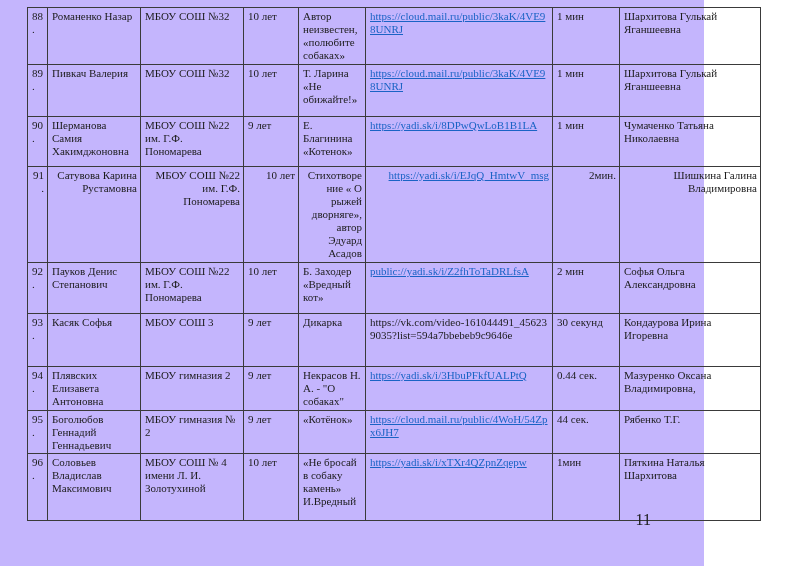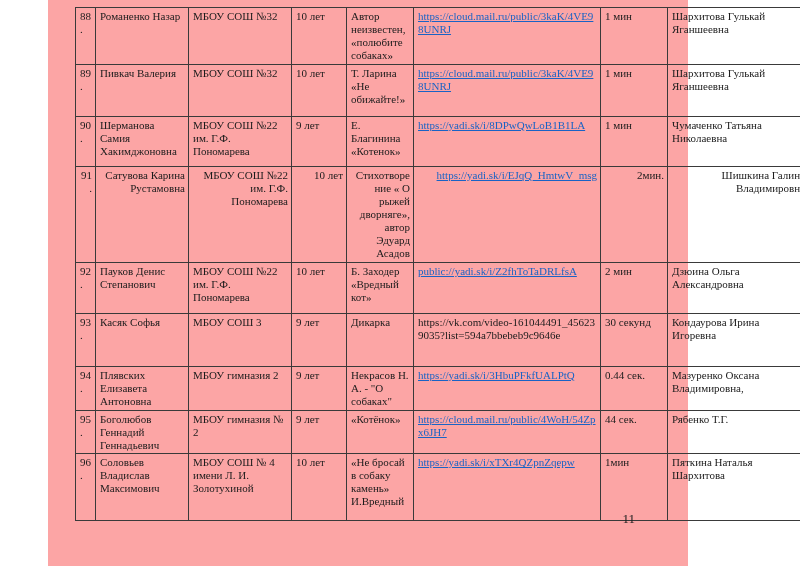--- a/index.html
+++ b/index.html
@@ -7,24 +7,23 @@
     padding: 0;
     background: #ffffff;
     width: 800px;
     height: 566px;
     overflow: hidden;
     font-family: "Liberation Serif", "DejaVu Serif", serif;
     color: #1c1c1c;
   }
   .page {
     position: relative;
-    width: 640px;
+    width: 704px;
     height: 566px;
-    background: #fca5a5;
-    margin-left: 48px;
+    background: #c4b5fd;
   }
   table.doc-table {
     position: absolute;
     left: 27px;
     top: 7px;
     border-collapse: collapse;
     table-layout: fixed;
     width: 733px;
     font-size: 11px;
     line-height: 1.18;
@@ -55,21 +54,21 @@
     cursor: pointer;
   }
   .url[data-style="plain"] {
     color: #1c1c1c;
     text-decoration: none;
   }
   .page-number {
     position: absolute;
     right: 53px;
     top: 511px;
-    font-size: 13px;
+    font-size: 16px;
     color: #1c1c1c;
   }
 </style>
 </head>
 <body>
 
 <div class="page">
   <table class="doc-table">
     <colgroup>
       <col class="w-num">
@@ -123,21 +122,21 @@
         <td>Шишкина Галина Владимировна</td>
       </tr>
       <tr style="height:51px;">
         <td>92.</td>
         <td>Пауков Денис Степанович</td>
         <td>МБОУ СОШ №22 им. Г.Ф. Пономарева</td>
         <td>10 лет</td>
         <td>Б. Заходер «Вредный кот»</td>
         <td><span class="url" data-style="hyperlink">public://yadi.sk/i/Z2fhToTaDRLfsA</span></td>
         <td>2 мин</td>
-        <td>Дзюина Ольга Александровна</td>
+        <td>Софья Ольга Александровна</td>
       </tr>
       <tr style="height:53px;">
         <td>93.</td>
         <td>Касяк Софья</td>
         <td>МБОУ СОШ 3</td>
         <td>9 лет</td>
         <td>Дикарка</td>
         <td><span class="url" data-style="plain">https://vk.com/video-161044491_456239035?list=594a7bbebeb9c9646e</span></td>
         <td>30 секунд</td>
         <td>Кондаурова Ирина Игоревна</td>

